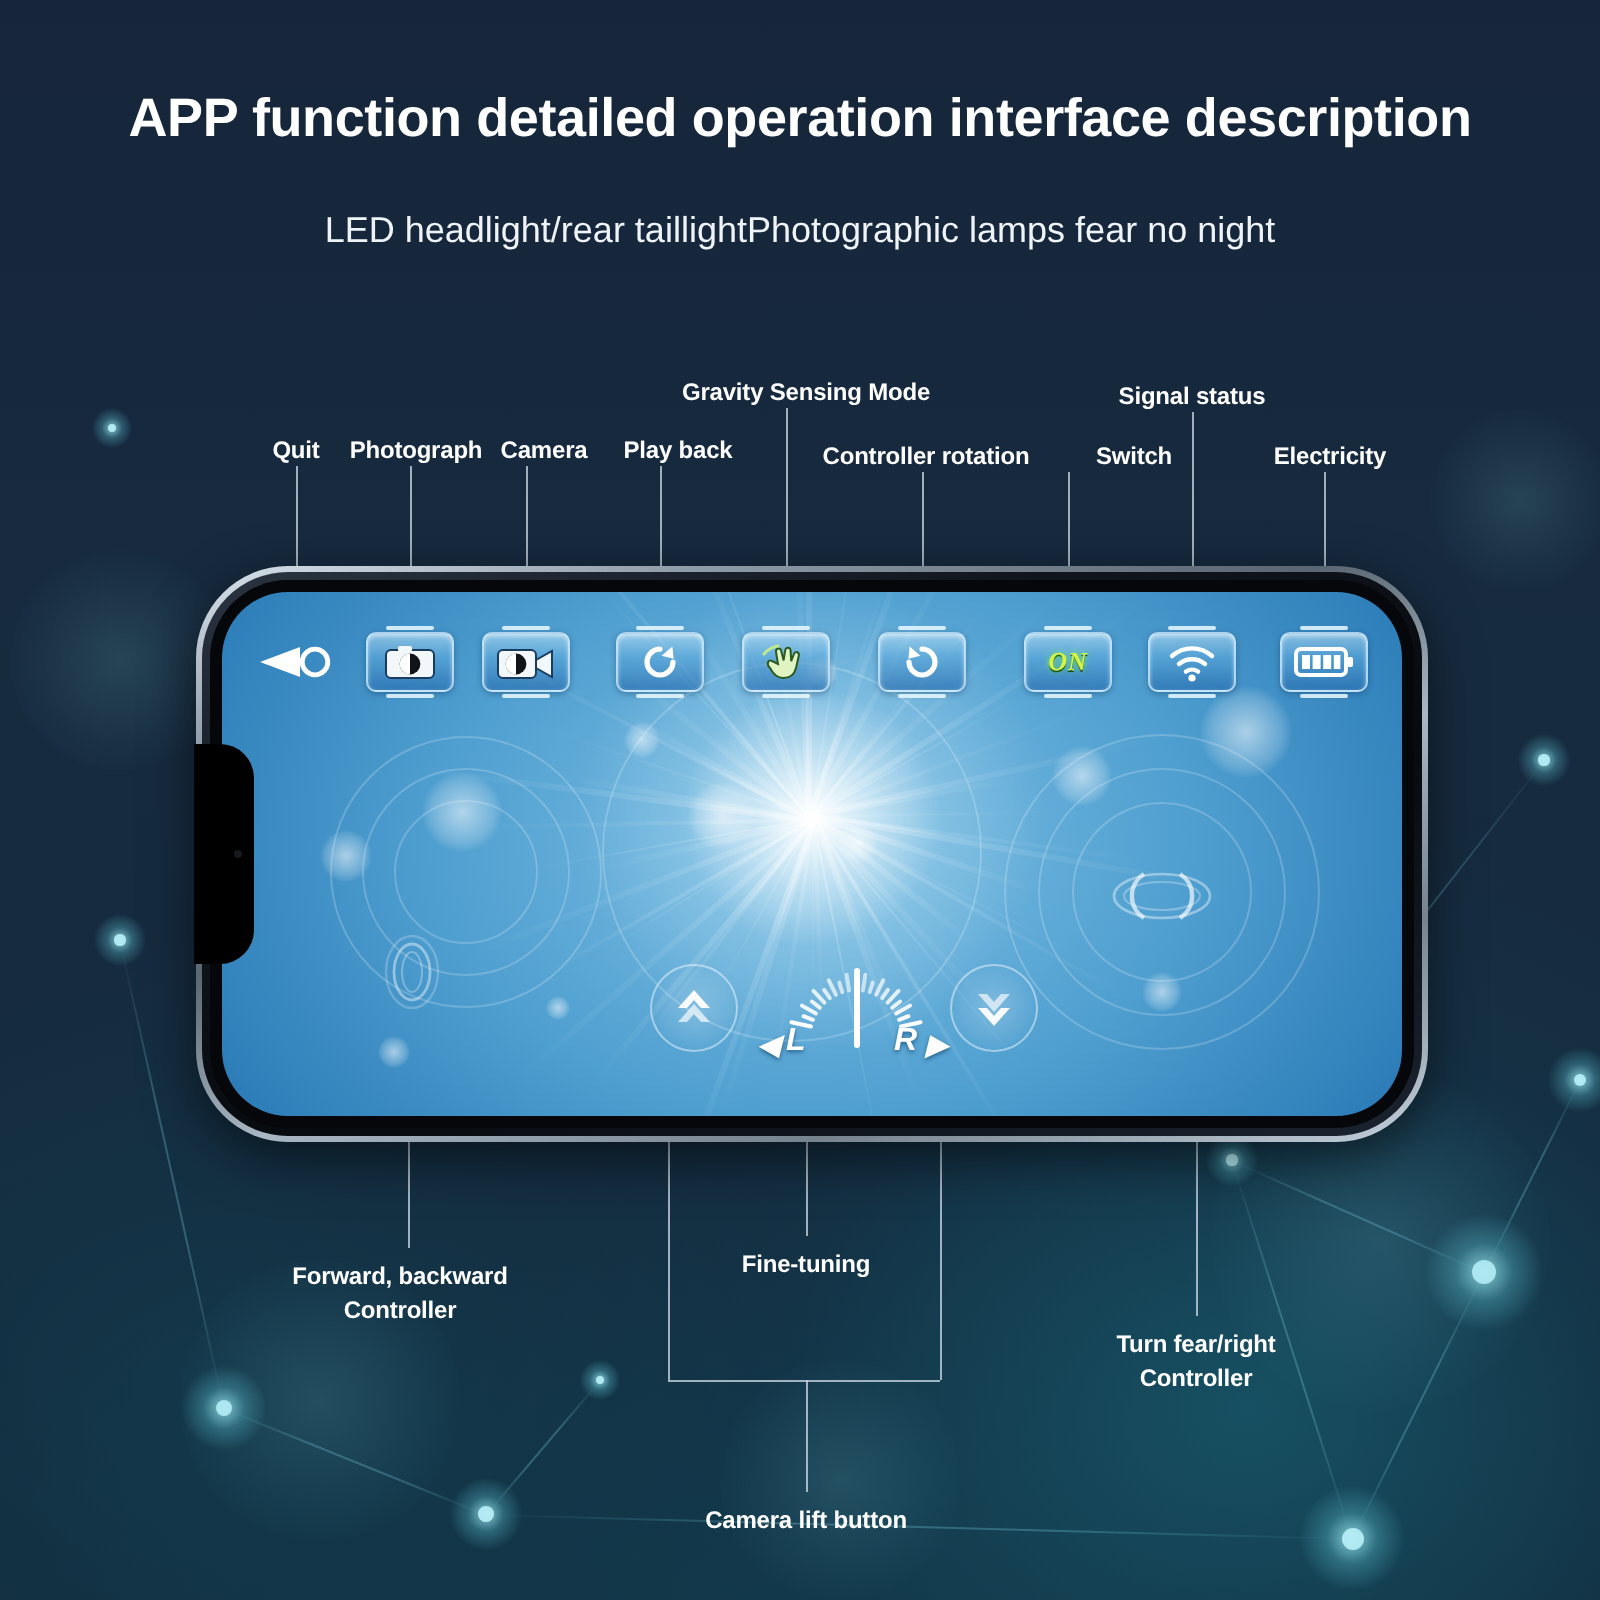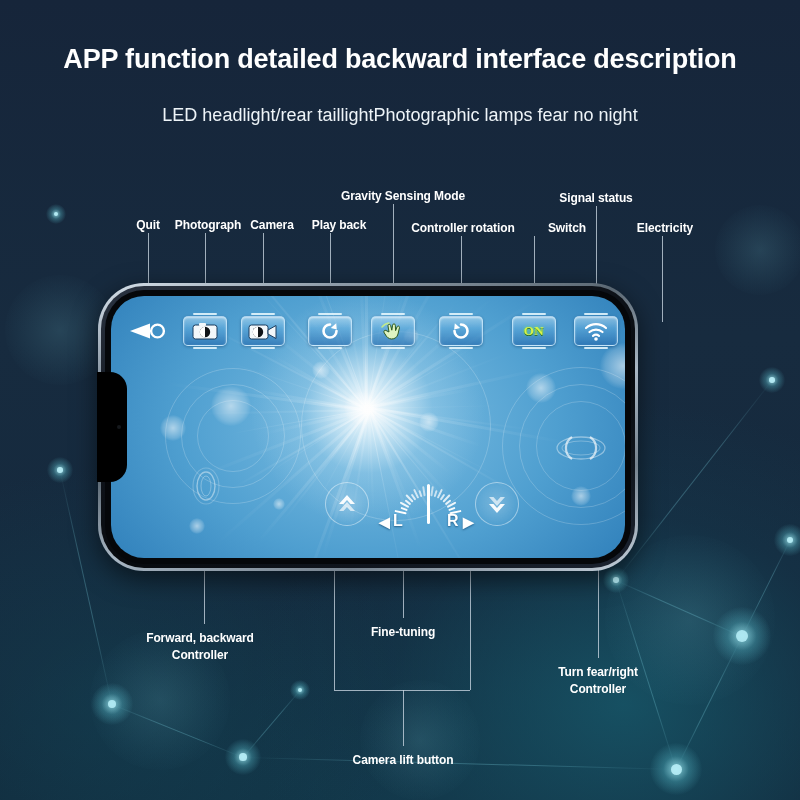--- a/index.html
+++ b/index.html
@@ -41,21 +41,21 @@
   .callout{
     position:absolute; color:#ffffff; font-size:12px; font-weight:bold;
     white-space:nowrap; letter-spacing:-.1px; line-height:1.45;
   }
   .callout.ctr{ transform:translateX(-50%); text-align:center; }
   .vline{ position:absolute; width:1px; background:#c9d6e2; opacity:.78; }
   .hline{ position:absolute; height:1px; background:#c9d6e2; opacity:.78; }
 
   
   #phone{
-    position:absolute; left:98px; top:283px; width:540px; height:288px; z-index:3;
+    position:absolute; left:98px; top:283px; width:616px; height:288px; z-index:3;font-style:italic;
   }
   .p-outer{
     position:absolute; inset:0; border-radius:46px;
     background:linear-gradient(160deg,#d9e3ec 0%,#8e9ba8 18%,#5a6772 40%,#a9b7c4 58%,#76838f 78%,#c3cfda 100%);
     box-shadow:0 8px 26px rgba(0,0,0,.55);
   }
   .p-mid{
     position:absolute; inset:3px; border-radius:43px;
     background:linear-gradient(160deg,#2b3442 0%,#11161e 30%,#070a0e 60%,#1b2330 100%);
   }
@@ -154,21 +154,21 @@
       <div class="nodeglow" style="left: 289.6px; top: 679.6px; width: 20.8px; height: 20.8px;"></div>
       <div class="nodeglow" style="left: 297.8px; top: 687.8px; width: 4.4px; height: 4.4px; background: rgba(185, 240, 248, 0.9);"></div>
       <div class="blob" style="left: 605px; top: 535px; width: 170px; height: 170px;"></div>
       <div class="blob" style="left: 90px; top: 630px; width: 140px; height: 140px;"></div>
       <div class="blob" style="left: 360px; top: 680px; width: 120px; height: 120px;"></div>
       <div class="blob" style="left: 5px; top: 275px; width: 110px; height: 110px;"></div>
       <div class="blob" style="left: 715px; top: 205px; width: 90px; height: 90px;"></div>
     </div>
 </div>
 
-<div class="title">APP function detailed backward interface description</div>
+<div class="title">APP function detailed operation interface description</div>
 <div class="subtitle">LED headlight/rear taillightPhotographic lamps fear no night</div>
 
 <div id="top-callouts">
     <div class="callout ctr" style="left: 148px; top: 217px;">Quit</div>
     <div class="vline" style="left: 148px; top: 233px; height: 89px;"></div>
     <div class="callout ctr" style="left: 208px; top: 217px;">Photograph</div>
     <div class="vline" style="left: 205px; top: 233px; height: 89px;"></div>
     <div class="callout ctr" style="left: 272px; top: 217px;">Camera</div>
     <div class="vline" style="left: 263px; top: 233px; height: 89px;"></div>
     <div class="callout ctr" style="left: 339px; top: 217px;">Play back</div>

